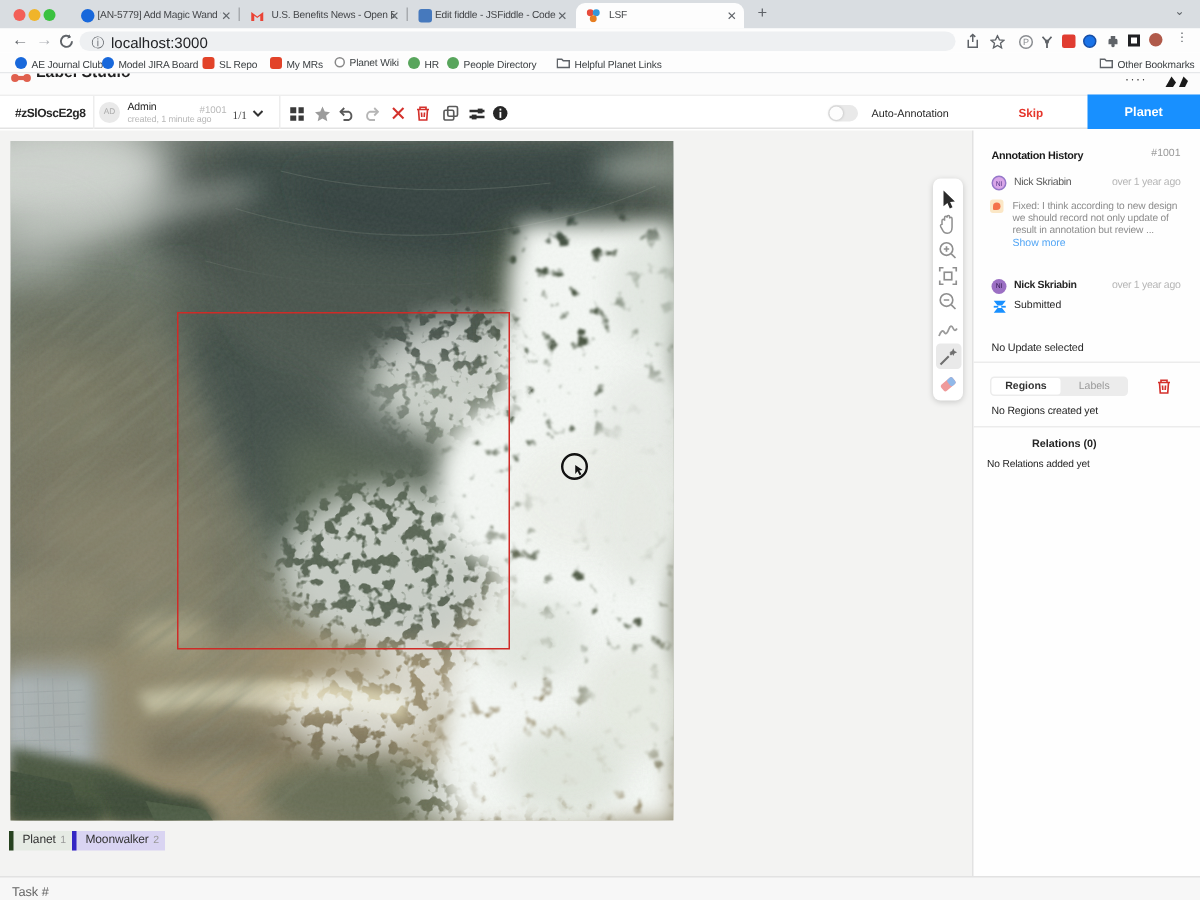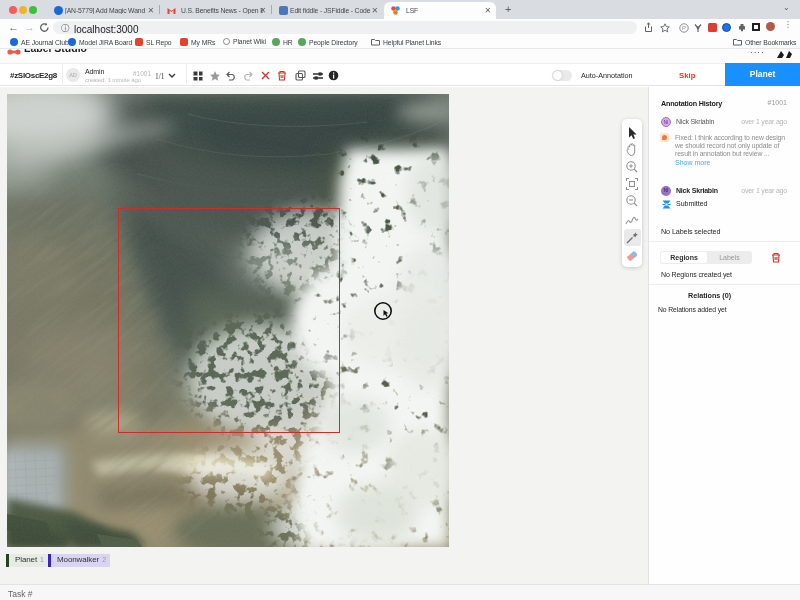--- a/index.html
+++ b/index.html
@@ -443,21 +443,21 @@
     <div style="position:absolute; left:12px; top:99px; width:10px; height:10px; border-radius:50%; background:#9b6fc3; color:#341a52; font-size:4.5px; text-align:center; line-height:10px;">NI</div>
     <div style="position:absolute; left:27px; top:100px; font-size:7px; letter-spacing:-0.2px; font-weight:bold; color:#262626;">Nick Skriabin</div>
     <div style="position:absolute; right:13px; top:100px; font-size:7px; letter-spacing:-0.2px; color:#b5b5b5;">over 1 year ago</div>
     <svg style="position:absolute; left:13px; top:112.5px;" width="9" height="9">
         <path d="M0.5,0.5 L8.5,0.5 L6,3.6 L3,3.6 Z M0.5,8.5 L8.5,8.5 L6,5.4 L3,5.4 Z" fill="#1890ff"></path>
         <rect x="0.5" y="3.9" width="3" height="1.2" fill="#1890ff"></rect>
         <rect x="5.5" y="3.9" width="3" height="1.2" fill="#1890ff"></rect>
       </svg>
     <div style="position:absolute; left:27px; top:113px; font-size:7px; color:#262626;">Submitted</div>
 
-    <div style="position:absolute; left:12px; top:140px; font-size:7.2px; letter-spacing:-0.1px; color:#262626;">No Labels selected</div>
+    <div style="position:absolute; left:12px; top:140px; font-size:7.2px; letter-spacing:-0.1px; color:#262626;">No Update selected</div>
     <div style="position:absolute; left:0; top:153.5px; width:152px; height:1px; background:#ececec;"></div>
 
     <div style="position:absolute; left:11px; top:164px; width:92px; height:13px; background:#ececec; border-radius:3px;">
       <div style="position:absolute; left:1px; top:1px; width:46px; height:11px; background:#fff; border-radius:2px; font-size:7px; font-weight:bold; color:#333; text-align:center; line-height:11px;">Regions</div>
       <div style="position:absolute; left:48px; top:1px; width:43px; height:11px; font-size:7px; color:#999; text-align:center; line-height:11px;">Labels</div>
     </div>
     <svg style="position:absolute; left:122px; top:165px;" width="10" height="11">
         <g stroke="#d4312c" stroke-width="1.1" fill="none">
           <path d="M1,3 L9,3 M3,3 L3,1.5 L7,1.5 L7,3"></path>
           <path d="M2,3 L2.5,10 L7.5,10 L8,3"></path>

